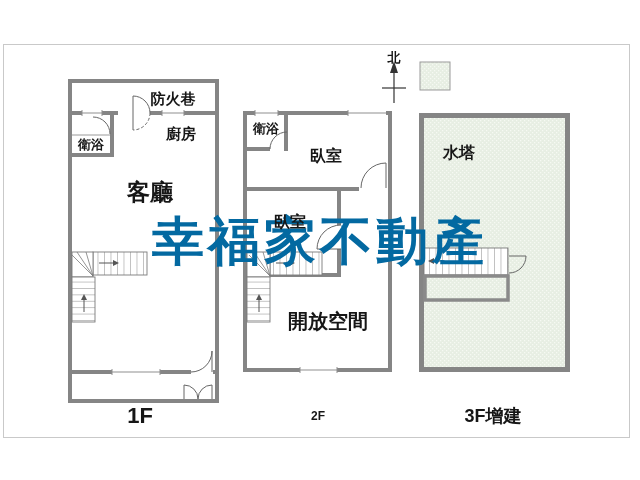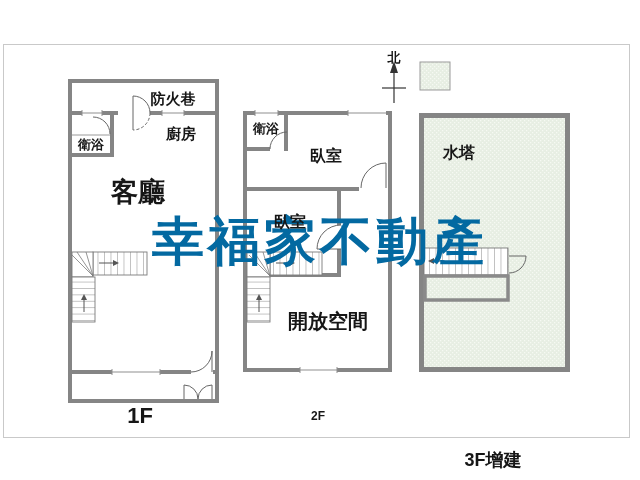--- a/index.html
+++ b/index.html
@@ -181,24 +181,24 @@
     <rect x="420" y="62" width="30" height="28" fill="url(#hatch)" stroke="#9a9a9a" stroke-width="1"></rect>
   </svg>
 
   <div id="watermark">幸福家不動產</div>
 
   <div class="lbl" style="left:394px;top:57px;font-size:13px;">北</div>
 
   <div class="lbl" style="left:173px;top:98px;font-size:15px;">防火巷</div>
   <div class="lbl" style="left:91px;top:144px;font-size:13px;">衛浴</div>
   <div class="lbl" style="left:181px;top:133px;font-size:15px;">廚房</div>
-  <div class="lbl" style="left:138px;top:192px;font-size:27px;">客廳</div>
+  <div class="lbl" style="left:150px;top:192px;font-size:23px;">客廳</div>
   <div class="lbl" style="left:140px;top:416px;font-size:22px;">1F</div>
 
   <div class="lbl" style="left:266px;top:128px;font-size:13px;">衛浴</div>
   <div class="lbl" style="left:326px;top:156px;font-size:16px;">臥室</div>
   <div class="lbl" style="left:290px;top:222px;font-size:16px;">臥室</div>
   <div class="lbl" style="left:328px;top:321px;font-size:20px;">開放空間</div>
   <div class="lbl" style="left:318px;top:416px;font-size:12px;">2F</div>
 
   <div class="lbl" style="left:459px;top:137px;font-size:16px;margin-top:16px;">水塔</div>
-  <div class="lbl" style="left:493px;top:416px;font-size:18px;margin-top:44px;">3F增建</div>
+  <div class="lbl" style="left:493px;top:416px;font-size:18px;">3F增建</div>
 </div>
 
 </body></html>

